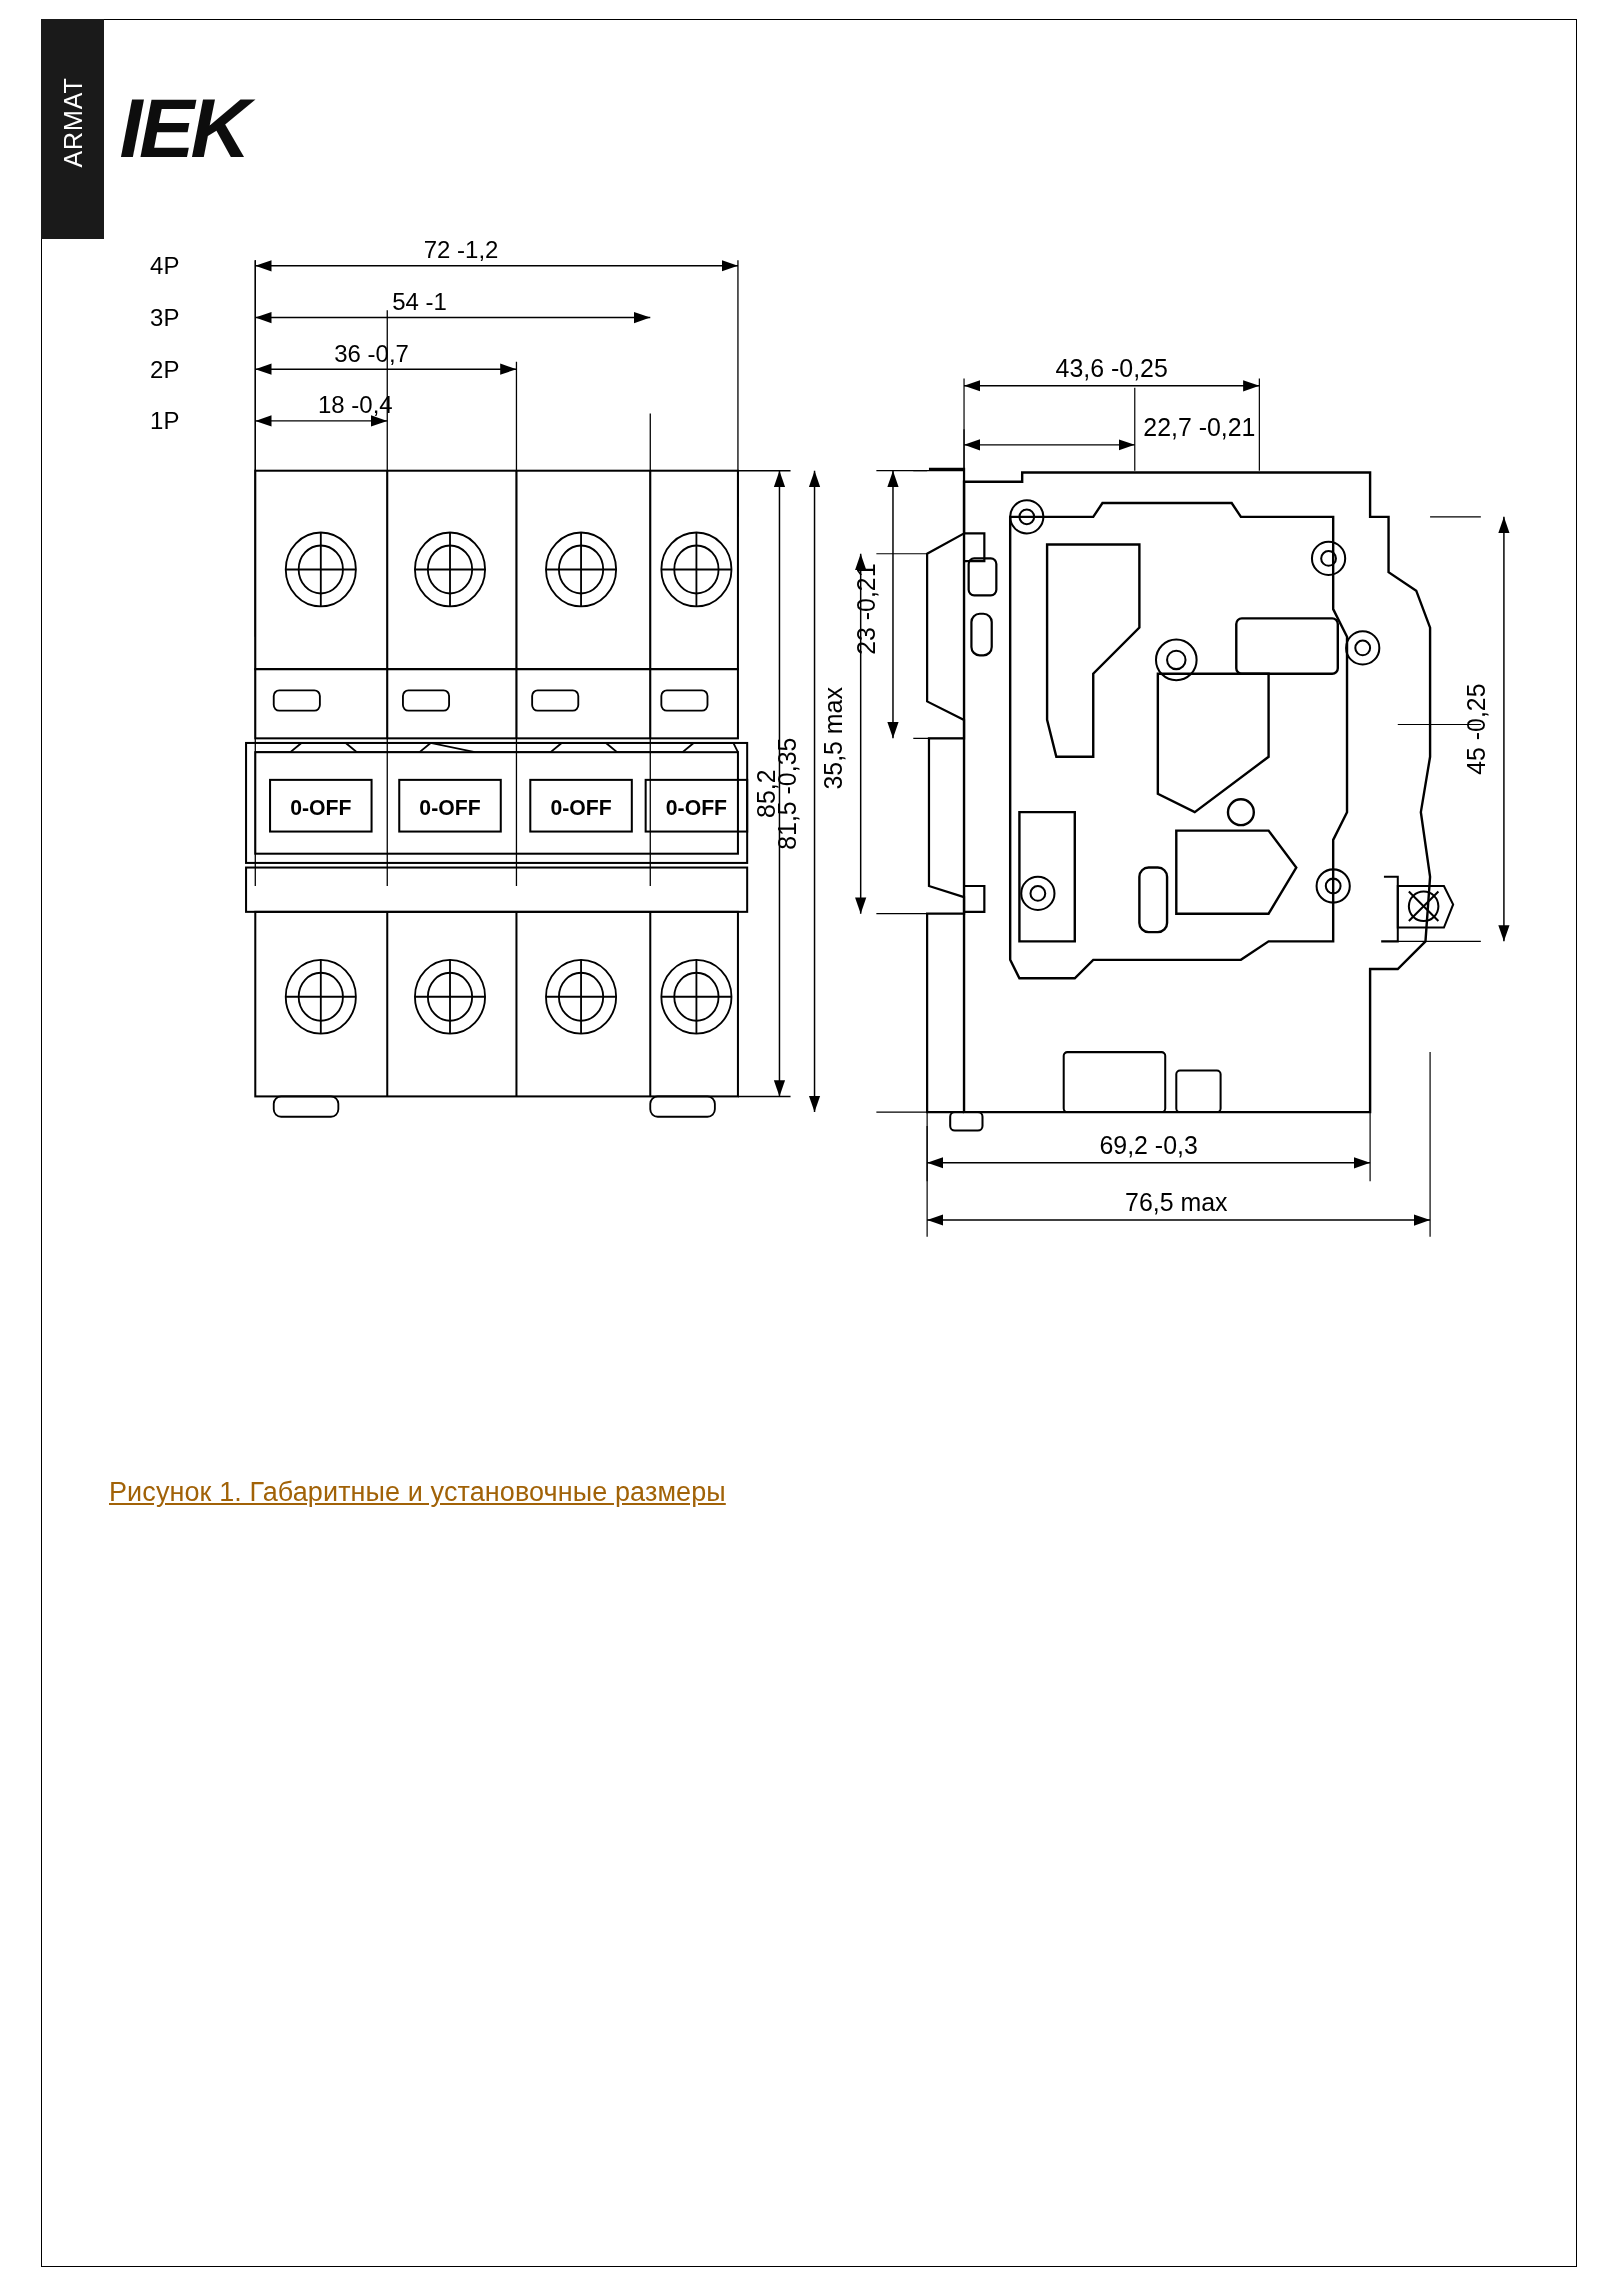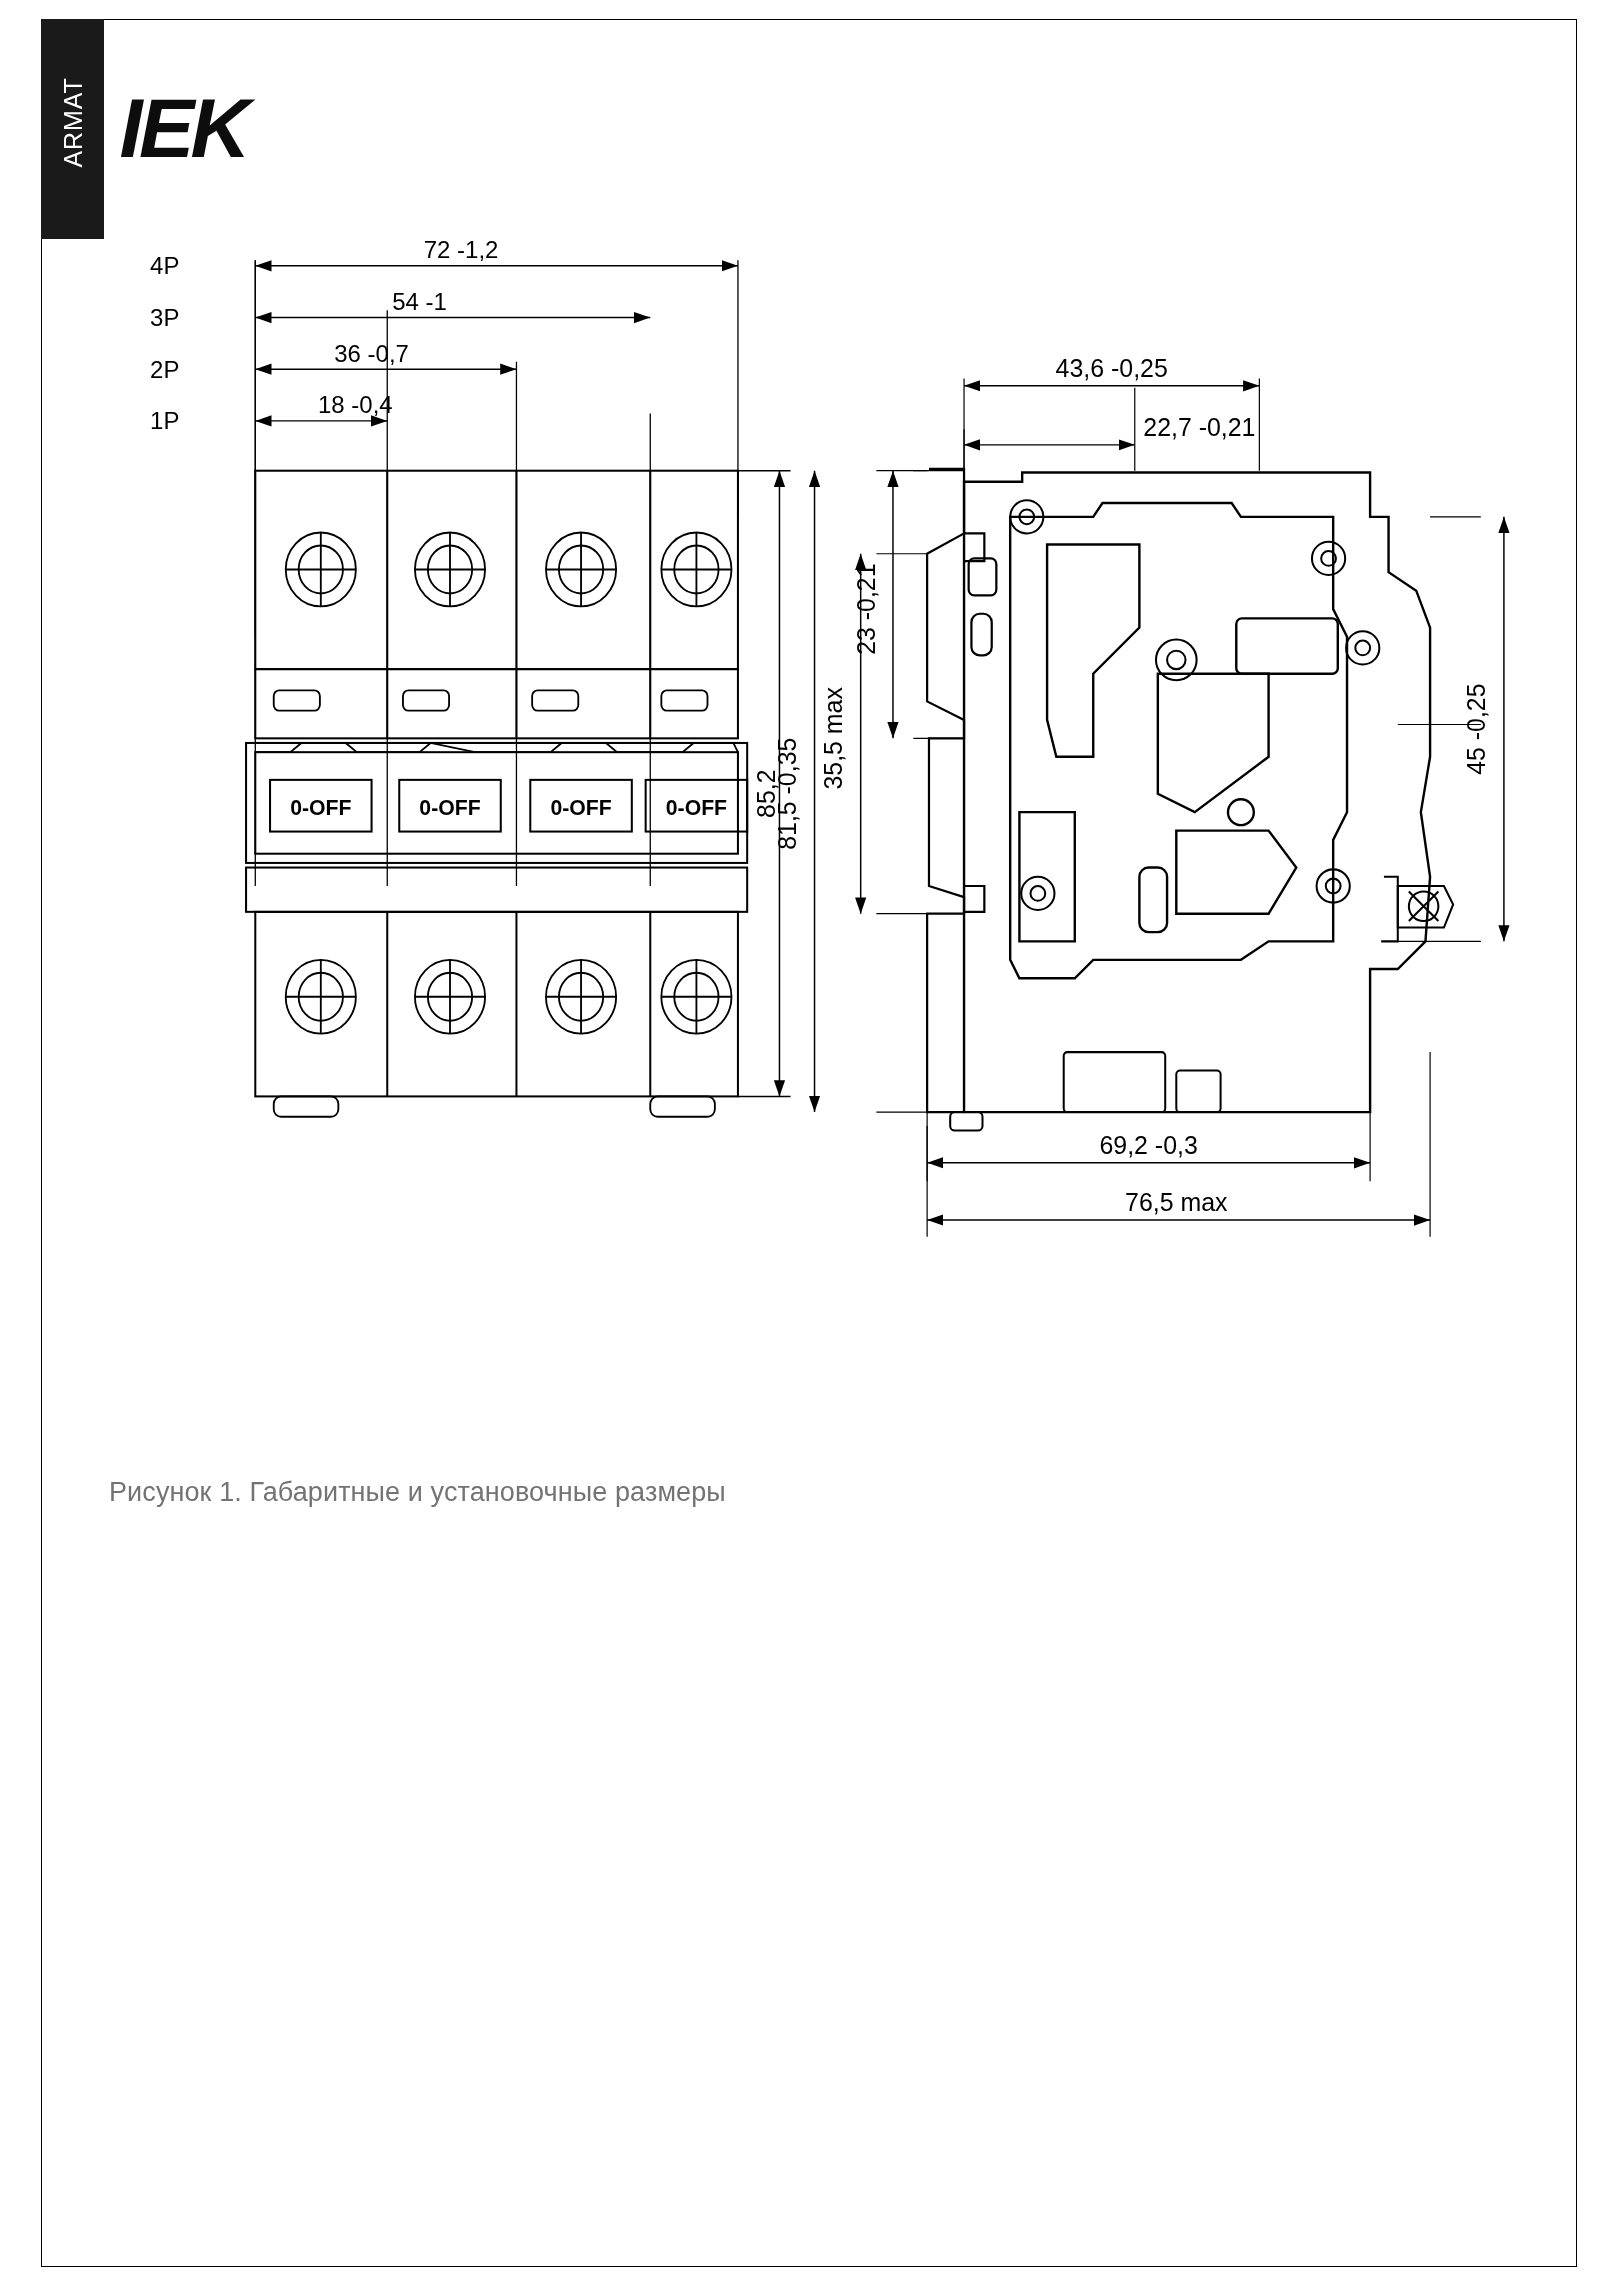--- a/index.html
+++ b/index.html
@@ -80,22 +80,23 @@
     width: 1536px;
     height: 1292px;
   }
 
   
   .caption {
     position: absolute;
     left: 109px;
     top: 1477px;
     font-size: 27px;
-    color: #737373;
+    color: #a16207;
     letter-spacing: 0.1px;
+    text-decoration: underline;
   }
 
   svg text {
     font-family: "Liberation Sans", sans-serif;
     fill: #000;
   }
 </style>
 </head>
 <body>
 

